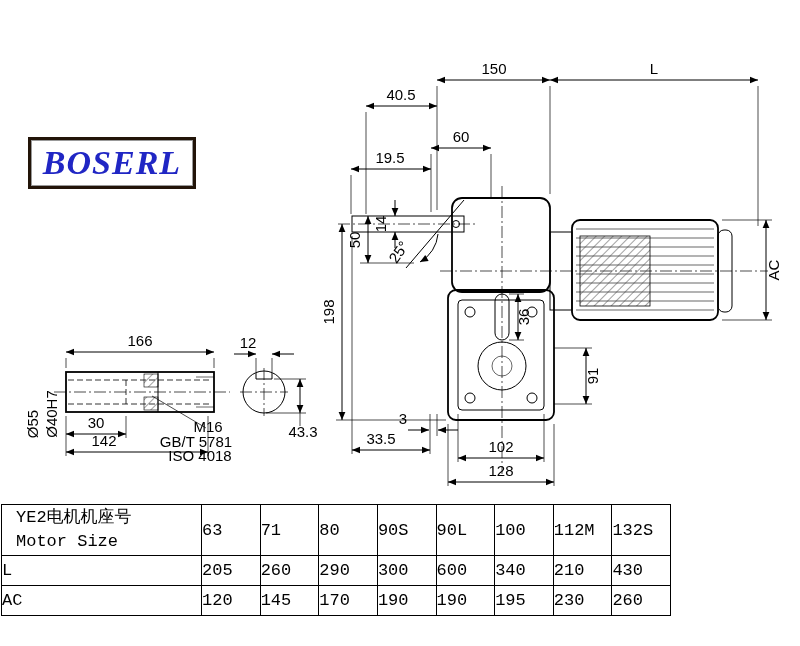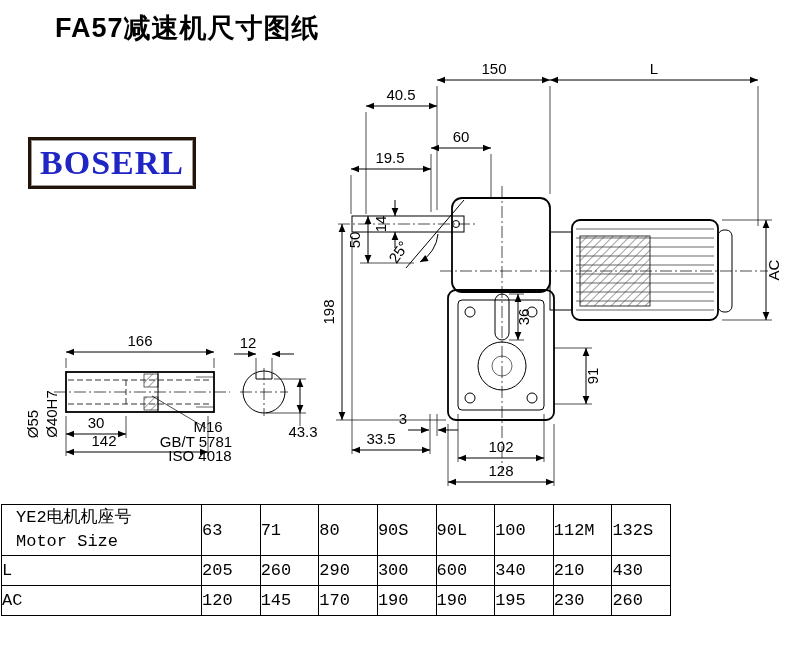--- a/index.html
+++ b/index.html
@@ -1,18 +1,18 @@
 <!DOCTYPE html>
 <html><head>
 <meta charset="utf-8">
 <style>
   html,body{margin:0;padding:0;background:#fff;}
   .page{position:relative;width:800px;height:646px;background:#fff;font-family:"Liberation Sans",sans-serif;overflow:hidden;}
   .title{position:absolute;left:55px;top:10px;font-size:27px;font-weight:bold;color:#000;letter-spacing:1px;}
-  .logo{position:absolute;left:28px;top:137px;width:162px;height:46px;border:3px solid #221408;box-shadow:inset 0 0 0 1px #999;display:flex;align-items:center;justify-content:center;background:#fff;}
+  .logo{position:absolute;left:28px;top:137px;width:162px;height:46px;border:3px solid #221408;box-shadow:inset 0 0 0 1px #999;display:flex;align-items:center;justify-content:center;background:#fff;font-style:italic;}
   .logo span{font-family:"Liberation Serif",serif;font-weight:bold;font-size:34px;color:#2026c4;letter-spacing:1px;line-height:1;}
   svg.drawing{position:absolute;left:0;top:0;}
   svg text{font-family:"Liberation Sans",sans-serif;font-size:15px;fill:#000;text-anchor:middle;}
   .o2{fill:none;stroke:#000;stroke-width:1.8;}
   .o1{fill:none;stroke:#000;stroke-width:1;}
   .oth{fill:none;stroke:#000;stroke-width:0.6;}
   .ext{stroke:#000;stroke-width:0.7;}
   .hid{stroke:#000;stroke-width:0.8;stroke-dasharray:6 3;}
   .cl{stroke:#000;stroke-width:0.7;stroke-dasharray:12 3 2 3;fill:none;}
   .dim{stroke:#000;stroke-width:1;marker-start:url(#arr);marker-end:url(#arr);}
@@ -213,21 +213,20 @@
       <text x="248" y="348">12</text>
 
       <line class="ext" x1="274" y1="379" x2="306" y2="379"></line>
       <line class="ext" x1="266" y1="413" x2="306" y2="413"></line>
       <line class="dim" x1="300" y1="379" x2="300" y2="413"></line>
       <line class="ext" x1="300" y1="413" x2="300" y2="426"></line>
       <text x="303" y="437">43.3</text>
     </g>
   </svg>
 
-  <div class="title">FA57减速机尺寸图纸</div>
   <div class="logo">
     <span>BOSERL</span>
   </div>
 
   <table class="spec">
     <colgroup>
       <col class="c0">
         <col>
         <col>
         <col>

